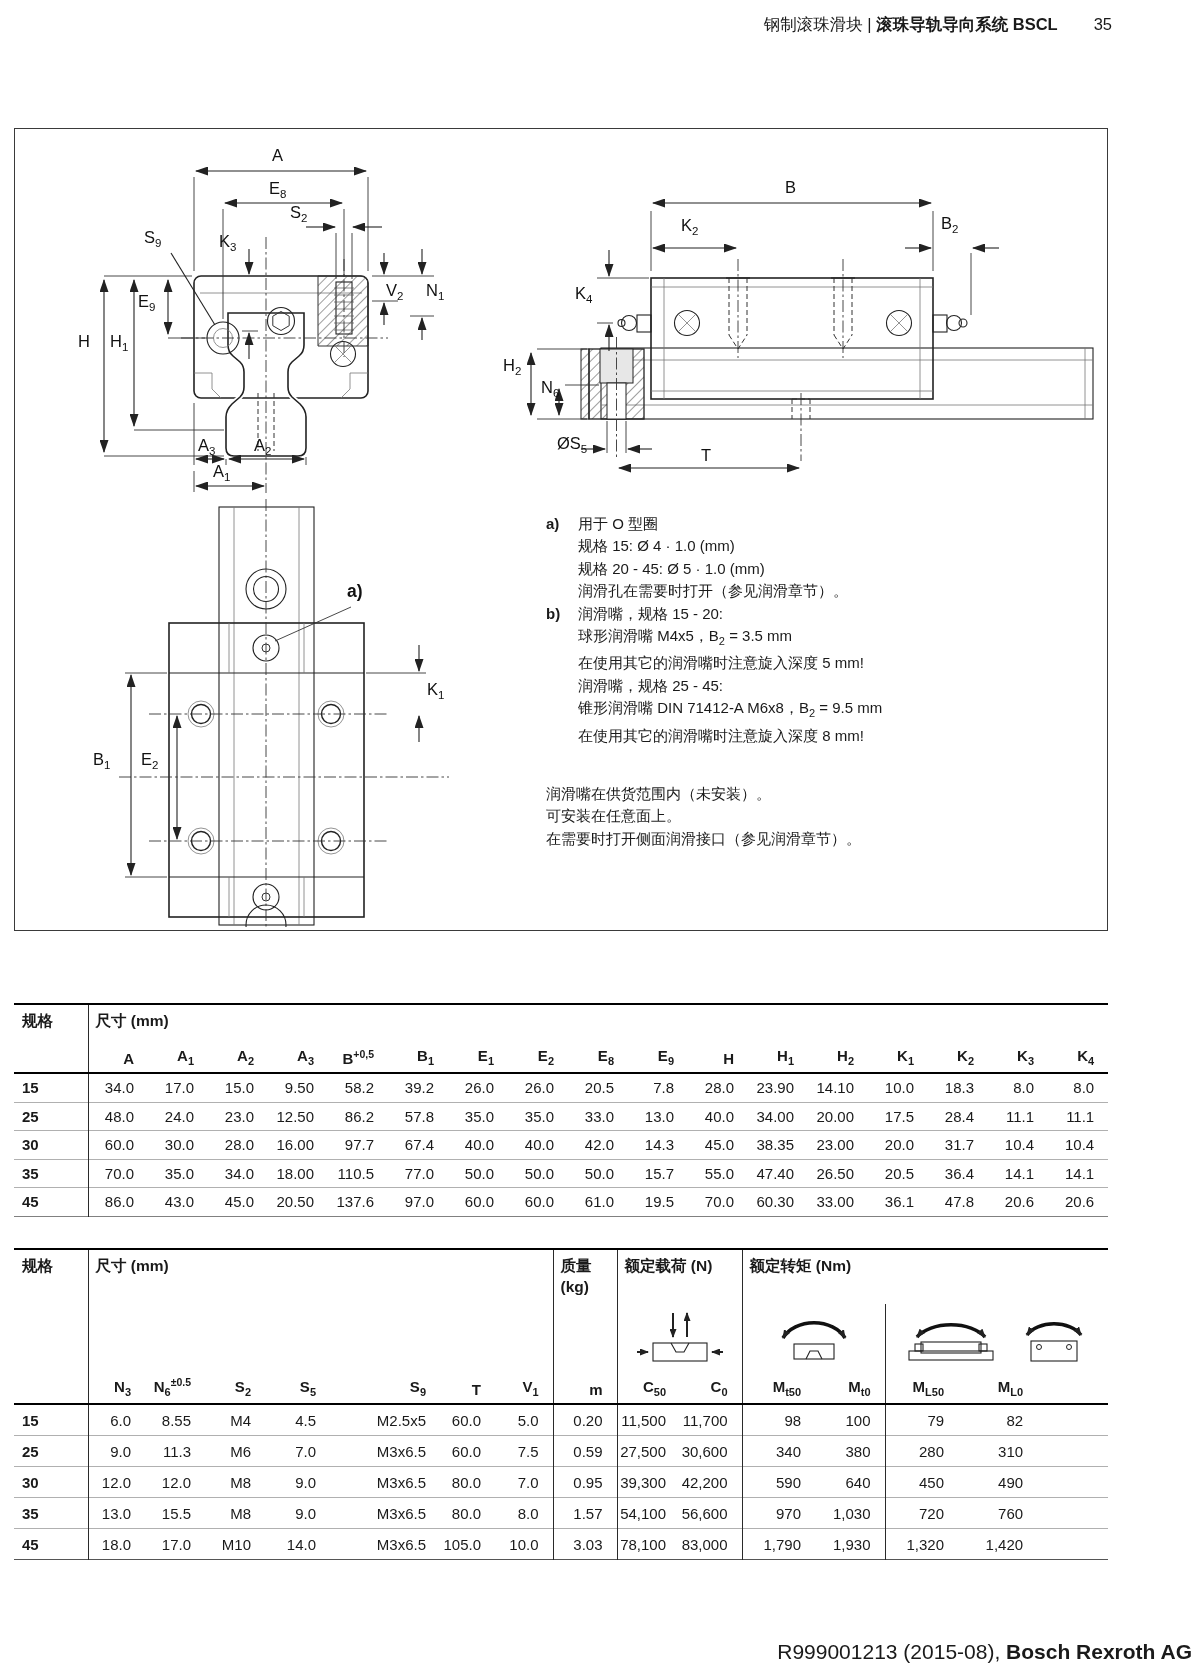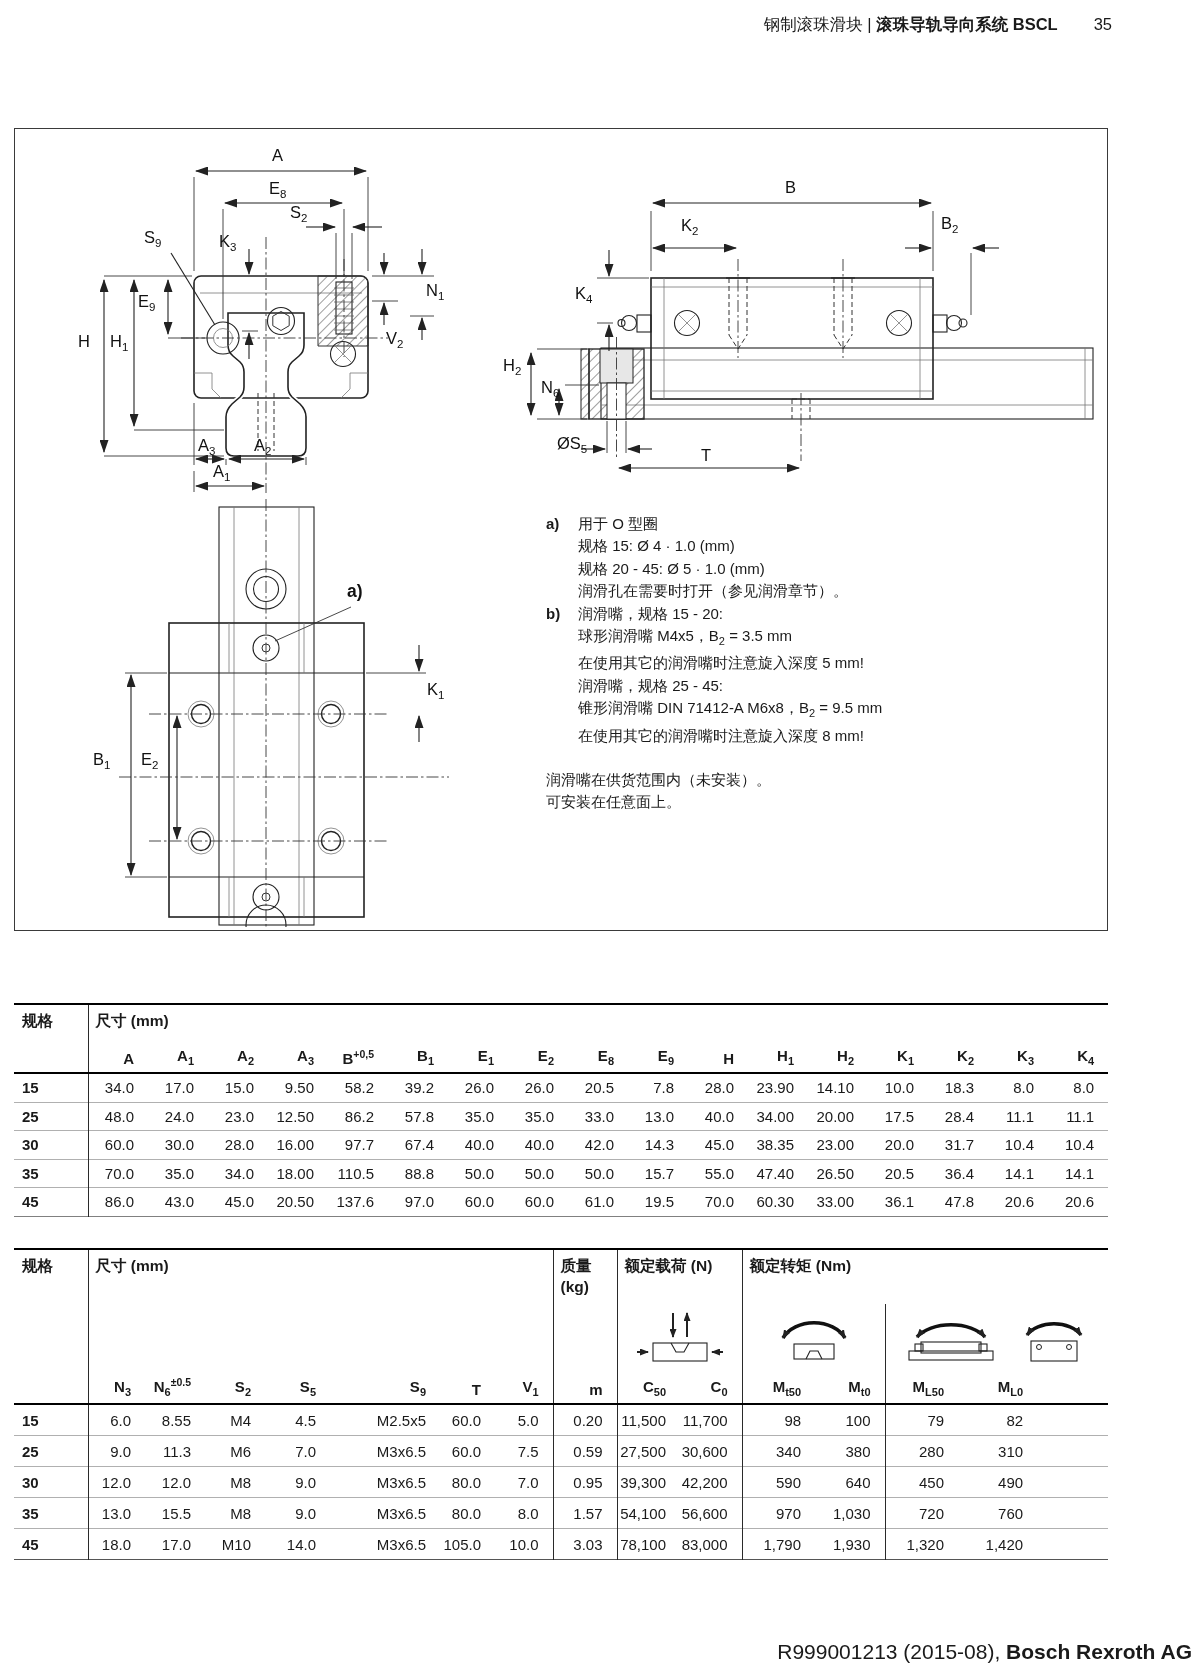--- a/index.html
+++ b/index.html
@@ -20,21 +20,21 @@
   
   .figure-box{position:absolute;left:14px;top:128px;width:1092px;height:801px;border:1.5px solid #3a3a3a;}
   .drawing{position:absolute;}
   .dim-label{position:absolute;font-size:16.5px;color:#111;white-space:nowrap;line-height:1;}
   .dim-label sub{font-size:11.5px;}
   .dim-label.bold{font-weight:700;font-size:17.5px;}
   .notes{position:absolute;left:531px;top:384px;width:525px;font-size:15px;line-height:22.4px;}
   .note-line{display:flex;}
   .note-prefix{width:32px;flex:none;font-weight:700;}
   .note-text{flex:1;}
-  .remarks{margin-top:22px;}
+  .remarks{margin-top:36px;}
   
   .tbl-wrap{position:absolute;left:14px;}
   .t1-wrap{top:1003px;}
   .t2-wrap{top:1248px;}
   table.dtable{border-collapse:collapse;table-layout:fixed;width:1094px;border-top:2.5px solid #000;}
   .dtable th,.dtable td{font-size:15px;font-weight:400;text-align:right;padding:0 14px 0 0;vertical-align:middle;}
   .dtable th.spec{font-size:15.5px;font-weight:700;text-align:left;padding:6px 0 0 8px;vertical-align:top;
                   border-right:1.3px solid #2a2a2a;border-bottom:2.5px solid #000;}
   .dtable th.groupdim,.dtable th.mass,.dtable th.load,.dtable th.torque{
     font-size:15.5px;font-weight:700;text-align:left;vertical-align:top;padding:6px 0 0 7px;}
@@ -170,21 +170,21 @@
         <line x1="163" y1="318" x2="238" y2="318" marker-start="url(#as)" marker-end="url(#ae)"></line>
         <line x1="130" y1="345" x2="198" y2="345" marker-start="url(#as)" marker-end="url(#ae)"></line>
         <line x1="105" y1="112" x2="149" y2="184"></line>
       </g>
     </svg>
     <div class="dim-label" style="left:206px;top:6px;">A</div>
     <div class="dim-label" style="left:203px;top:39px;">E<sub>8</sub></div>
     <div class="dim-label" style="left:224px;top:63px;">S<sub>2</sub></div>
     <div class="dim-label" style="left:153px;top:92px;">K<sub>3</sub></div>
     <div class="dim-label" style="left:78px;top:88px;">S<sub>9</sub></div>
-    <div class="dim-label" style="left:320px;top:141px;margin-top:48px;">V<sub>2</sub></div>
+    <div class="dim-label" style="left:320px;top:141px;">V<sub>2</sub></div>
     <div class="dim-label" style="left:360px;top:141px;">N<sub>1</sub></div>
     <div class="dim-label" style="left:72px;top:152px;">E<sub>9</sub></div>
     <div class="dim-label" style="left:12px;top:192px;">H</div>
     <div class="dim-label" style="left:44px;top:192px;">H<sub>1</sub></div>
     <div class="dim-label" style="left:132px;top:296px;">A<sub>3</sub></div>
     <div class="dim-label" style="left:188px;top:296px;">A<sub>2</sub></div>
     <div class="dim-label" style="left:147px;top:322px;">A<sub>1</sub></div>
   </div>
 
   <div class="drawing" style="left:486px;top:24px;width:610px;height:330px;">
@@ -392,20 +392,23 @@
     <div class="remarks">
 
         <div class="note-line">
           <span class="note-text">润滑嘴在供货范围内（未安装）。</span>
         </div>
 
         <div class="note-line">
           <span class="note-text">可安装在任意面上。</span>
         </div>
 
+        <div class="note-line">
+          <span class="note-text">在需要时打开侧面润滑接口（参见润滑章节）。</span>
+        </div>
       </div>
   </div>
 </div>
 
 <div class="tbl-wrap t1-wrap">
   <table class="dtable t1">
     <colgroup>
       <col style="width:74px;">
       <col style="width:60px;">
         <col style="width:60px;">
@@ -511,21 +514,21 @@
           <td>10.4</td>
           <td>10.4</td>
         </tr>
         <tr>
           <td>35</td>
           <td>70.0</td>
           <td>35.0</td>
           <td>34.0</td>
           <td>18.00</td>
           <td>110.5</td>
-          <td>88.8</td>
+          <td>77.0</td>
           <td>50.0</td>
           <td>50.0</td>
           <td>50.0</td>
           <td>15.7</td>
           <td>55.0</td>
           <td>47.40</td>
           <td>26.50</td>
           <td>20.5</td>
           <td>36.4</td>
           <td>14.1</td>

